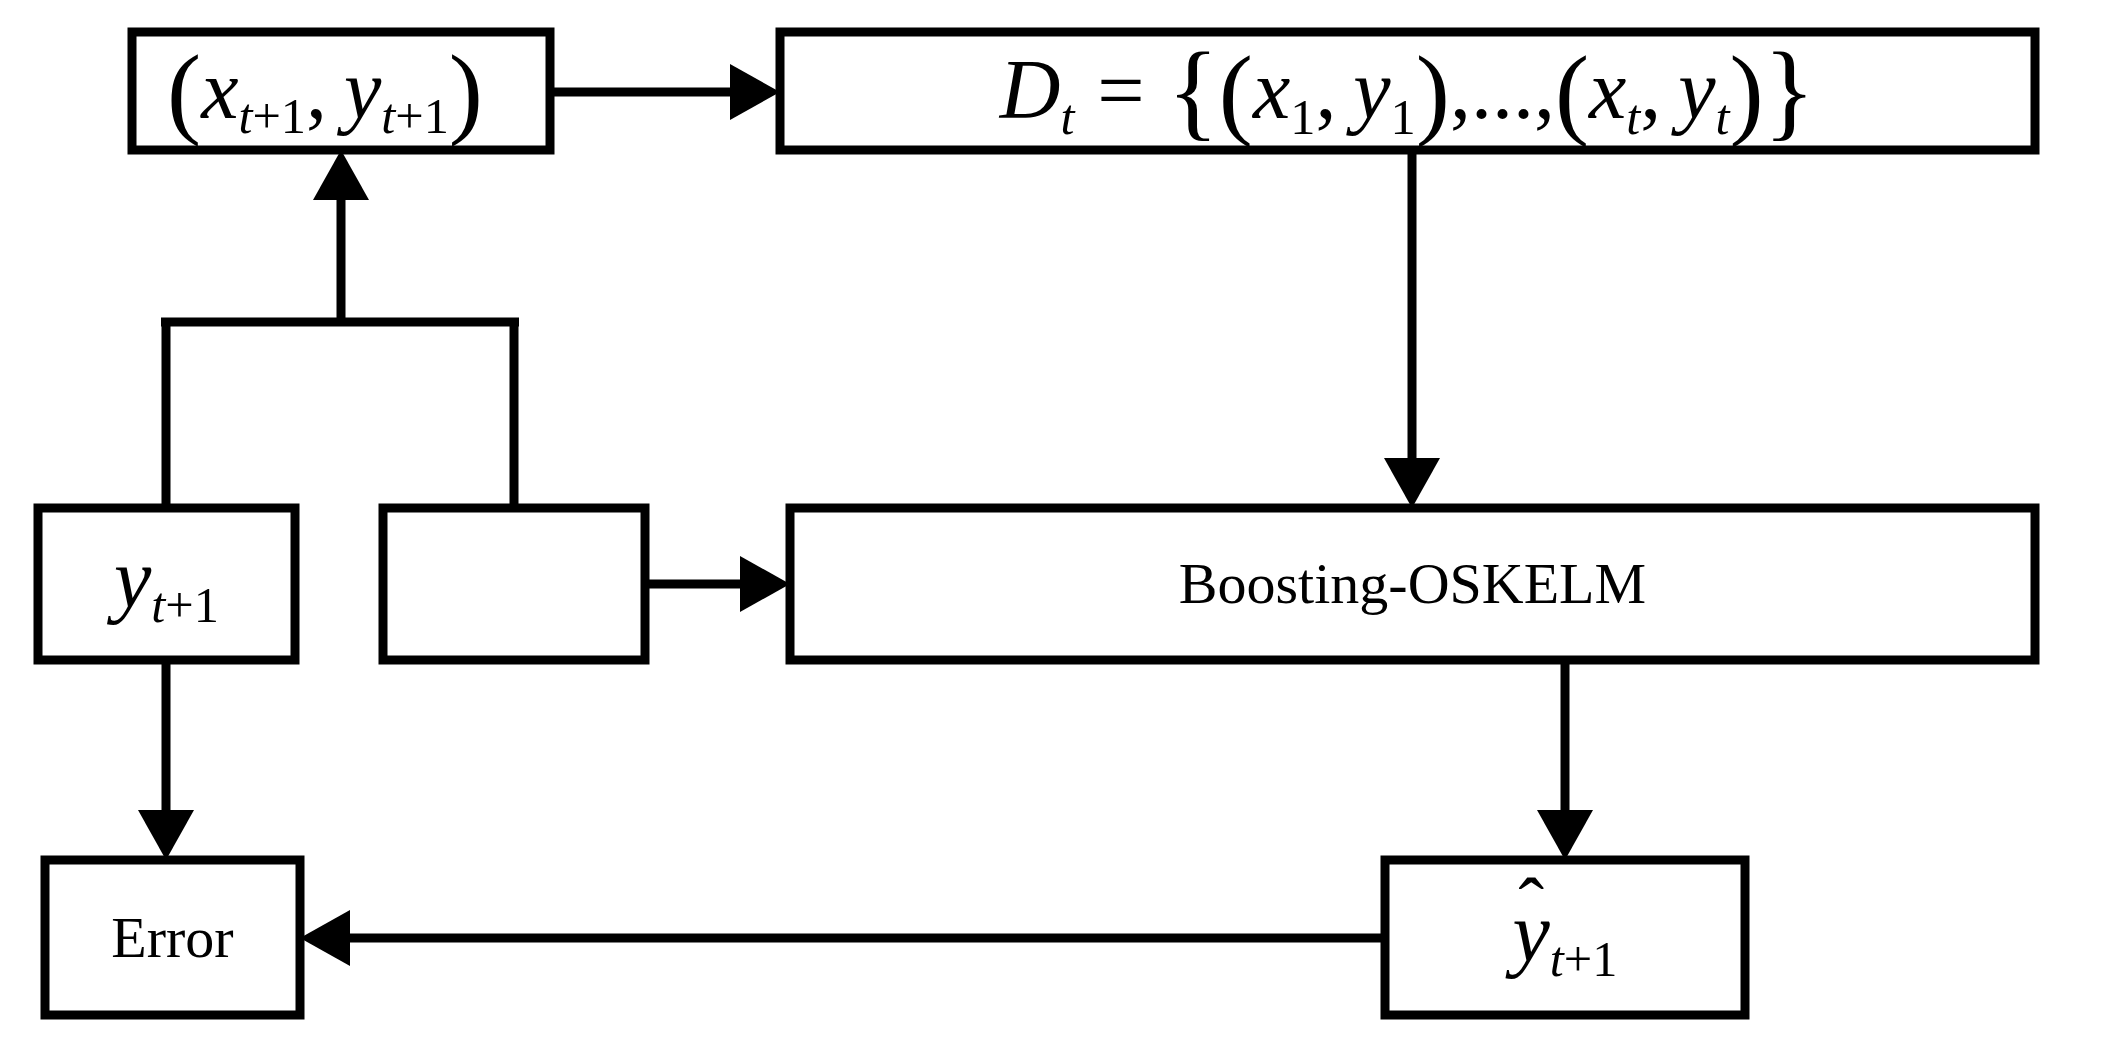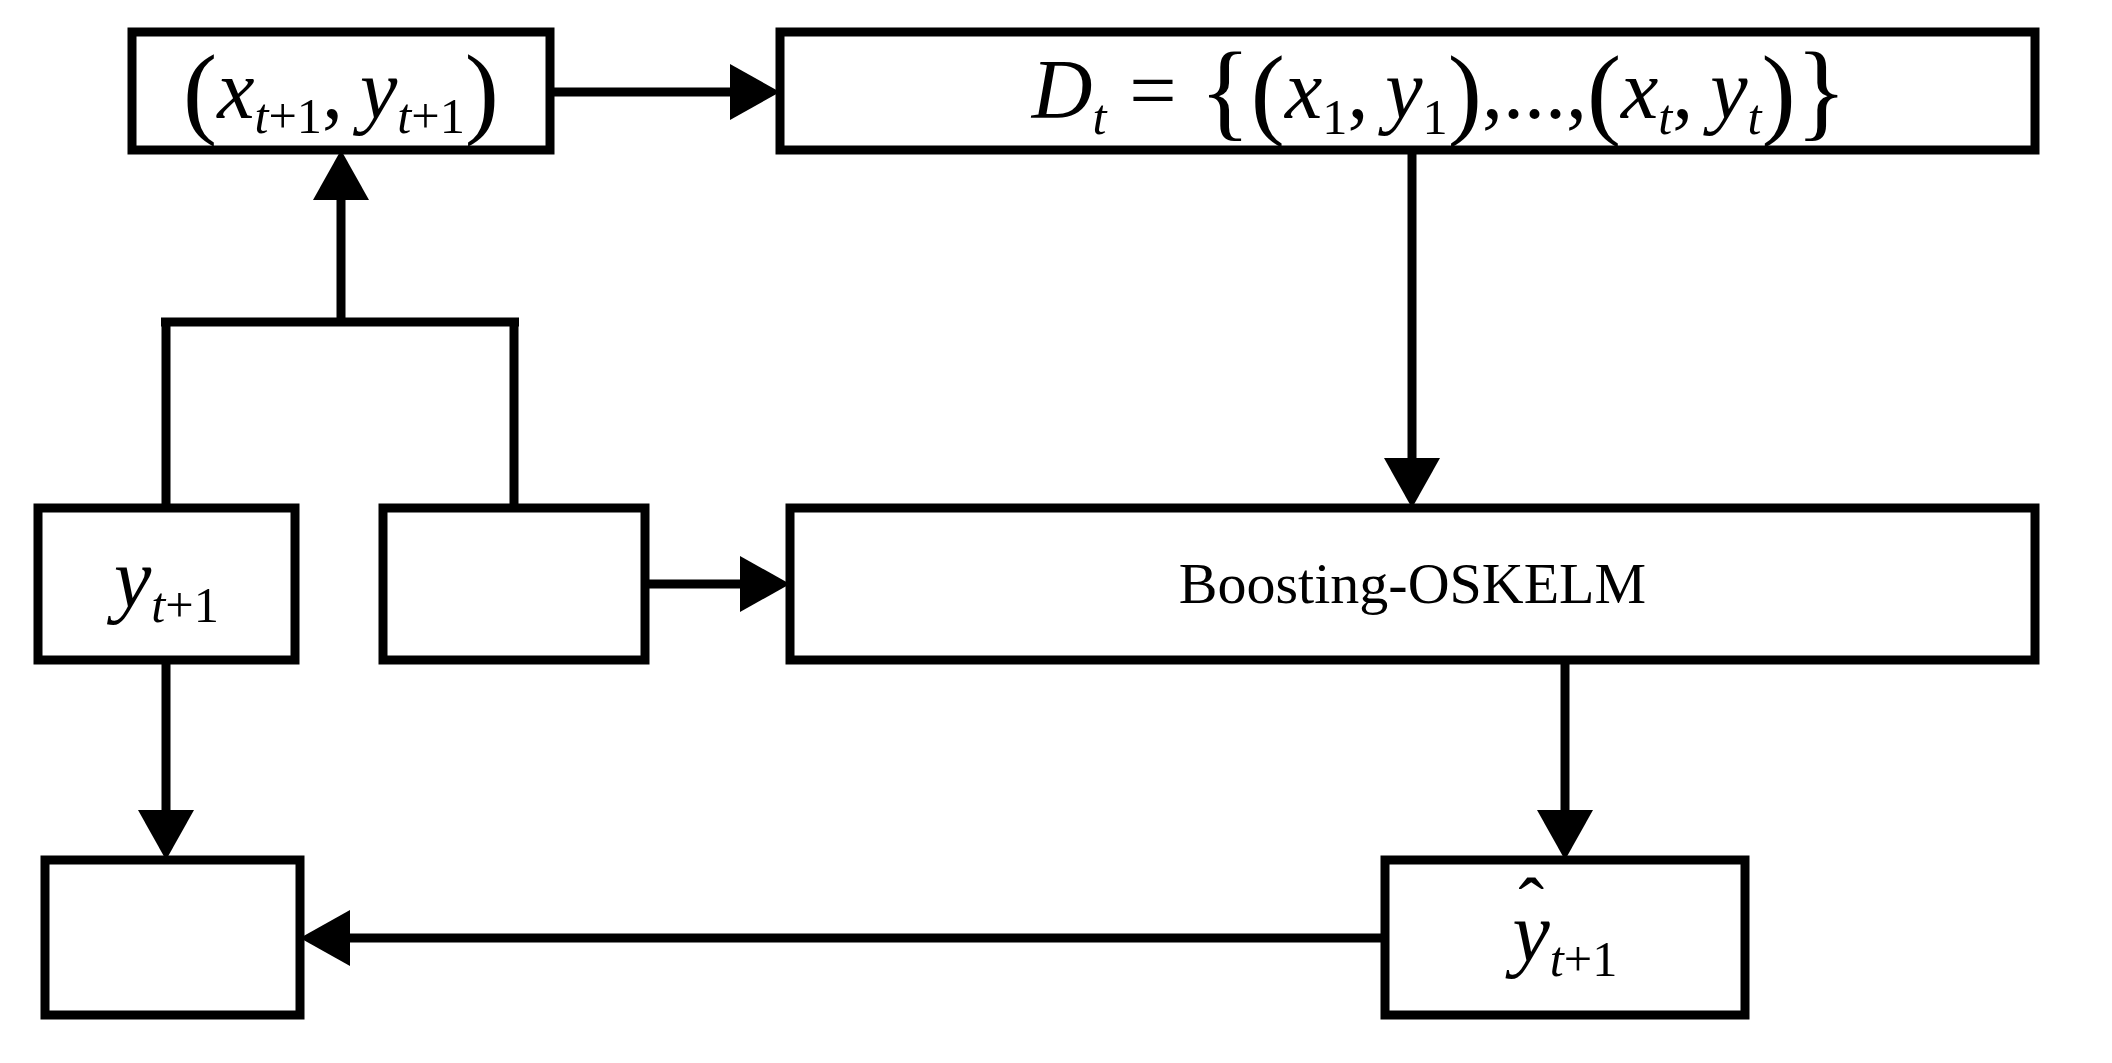--- a/index.html
+++ b/index.html
@@ -155,43 +155,46 @@
 
     <rect class="node-box" x="132" y="32" width="418" height="118"></rect>
     <rect class="node-box" x="780" y="32" width="1255" height="118"></rect>
     <rect class="node-box" x="38" y="508" width="257" height="152"></rect>
     <rect class="node-box" x="383" y="508" width="262" height="152"></rect>
     <rect class="node-box" x="790" y="508" width="1245" height="152"></rect>
     <rect class="node-box" x="45" y="860" width="255" height="155"></rect>
     <rect class="node-box" x="1385" y="860" width="360" height="155"></rect>
   </svg>
 
-  <div class="node-label" style="left:132px; top:32px; width:418px; height:118px;">
+  <div class="node-label" style="left:116px; top:32px; width:418px; height:118px;">
     <span class="math">
       <span class="paren">(</span><span class="it">x</span><span class="sub">t<span class="up">+1</span></span><span class="comma">, </span><span class="it">y</span><span class="sub">t<span class="up">+1</span></span><span class="paren">)</span>
     </span>
   </div>
 
-  <div class="node-label" style="left:812px; top:32px; width:1255px; height:118px;text-align:right;">
+  <div class="node-label" style="left:780px; top:32px; width:1255px; height:118px;text-align:right;">
     <span class="math">
       <span class="it">D</span><span class="sub">t</span><span class="op"> = </span><span class="brace">{</span><span class="paren">(</span><span class="it">x</span><span class="sub"><span class="up">1</span></span><span class="comma">, </span><span class="it">y</span><span class="sub"><span class="up">1</span></span><span class="paren">)</span><span class="comma">,...,</span><span class="paren">(</span><span class="it">x</span><span class="sub">t</span><span class="comma">, </span><span class="it">y</span><span class="sub">t</span><span class="paren">)</span><span class="brace">}</span>
     </span>
   </div>
 
   <div class="node-label" style="left:38px; top:508px; width:257px; height:152px;">
     <span class="math">
       <span class="it">y</span><span class="sub">t<span class="up">+1</span></span>
     </span>
   </div>
 
 
   <div class="node-label" style="left:790px; top:508px; width:1245px; height:152px;">
     <span class="plain">Boosting-OSKELM</span>
   </div>
 
+  <div class="node-label" style="left:45px; top:860px; width:255px; height:155px;">
+    <span class="plain">Error</span>
+  </div>
 
   <div class="node-label" style="left:1385px; top:860px; width:360px; height:155px;">
     <span class="math">
       <span class="hat-wrap"><span class="hat">̂</span><span class="it">y</span></span><span class="sub">t<span class="up">+1</span></span>
     </span>
   </div>
 
 </div>
 
 </body></html>

